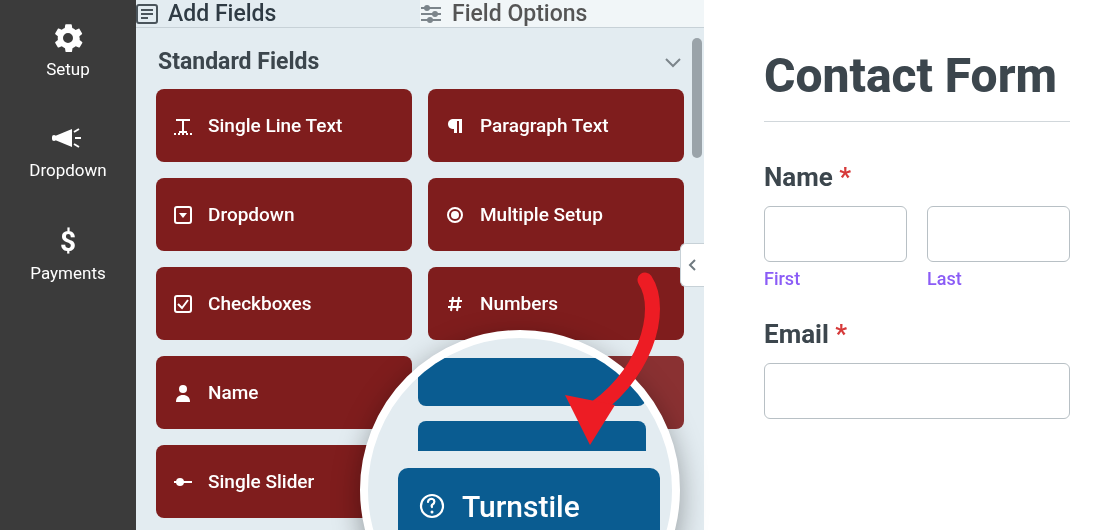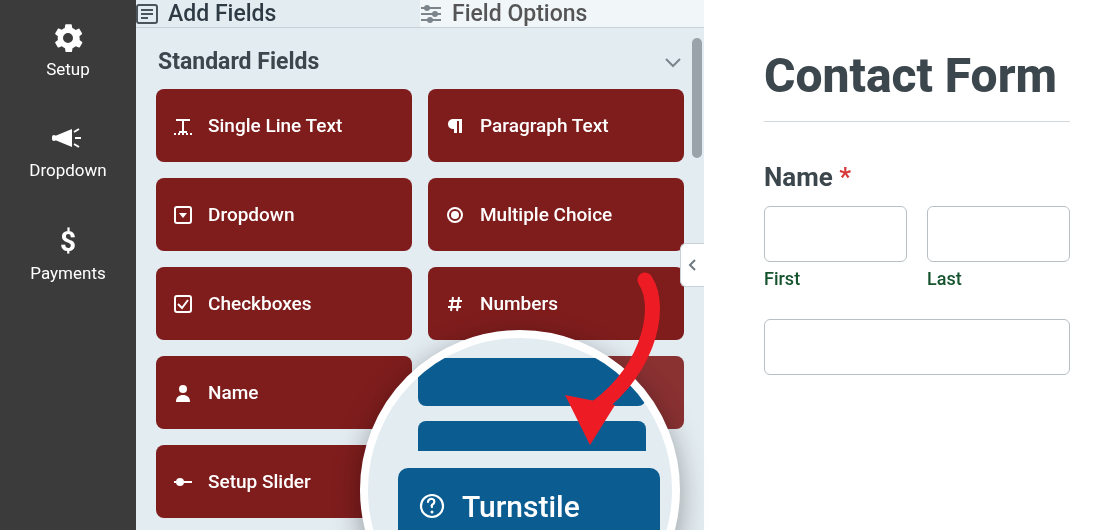--- a/index.html
+++ b/index.html
@@ -34,21 +34,21 @@
   .scrollbar { position:absolute; right:2px; top:10px; width:10px; height:120px; background:#9aa3a9; border-radius:6px; }
 
   
   .preview { flex:1; background:#fff; padding:50px 46px 0 60px; position:relative; }
   .preview h1 { font-size:48px; font-weight:800; color:#3c464d; line-height:1.1; padding-bottom:18px; border-bottom:1px solid #d1d7db; margin-bottom:40px;}
   .fld-label { font-size:26px; font-weight:700; color:#3c464d; margin-bottom:14px; }
   .req { color:#d63a3a; }
   .name-row { display:flex; gap:20px; margin-bottom:22px;}
   .name-row .inp { flex:1; }
   .inp input { width:100%; height:56px; border:1px solid #b8c0c5; border-radius:6px; font-size:18px; padding:0 12px; }
-  .sub { font-size:18px; color:#14532d; margin-top:6px; font-weight:500;}
+  .sub { font-size:18px; color:#8b5cf6; margin-top:6px; font-weight:500;}
   .email-row .inp input { width:100%; }
 
   .collapse-toggle { position:absolute; right:0; top:50%; transform:translateY(-50%); background:#fff; width:24px; height:44px; border:1px solid #c7d1d7; border-right:none; border-radius:6px 0 0 6px; display:flex; align-items:center; justify-content:center; color:#6f7a80; cursor:pointer;}
 
   
   .annotation { position:absolute; left:360px; top:330px; width:360px; height:260px; pointer-events:none; }
   .magnifier { position:absolute; left:0; top:0; width:320px; height:320px; border-radius:50%; background:#e3ecf1; border:8px solid #fff; box-shadow:0 8px 28px rgba(0,0,0,0.35); display:flex; align-items:center; justify-content:center; overflow:hidden; }
   .turnstile-btn { background:#0a5c91; color:#fff; border-radius:10px; height:76px; width:262px; display:flex; align-items:center; gap:16px; padding:0 20px; font-size:30px; font-weight:500; }
   .turnstile-btn .ficon { width:28px; height:28px; }
   .mag-top { position:absolute; left:50px; top:20px; width:228px; height:48px; background:#0a5c91; border-radius:0 0 8px 8px; }
@@ -159,21 +159,21 @@
             </span>
           <span>Dropdown</span>
         </div>
         <div class="field-btn">
           <span class="ficon">
               <svg width="18" height="18" viewBox="0 0 18 18" fill="none" stroke="#fff" stroke-width="2">
                 <circle cx="9" cy="9" r="7"></circle>
                 <circle cx="9" cy="9" r="3" fill="#fff"></circle>
               </svg>
             </span>
-          <span>Multiple Choice</span>
+          <span>Multiple Setup</span>
         </div>
         <div class="field-btn">
           <span class="ficon">
               <svg width="18" height="18" viewBox="0 0 18 18" fill="none" stroke="#fff" stroke-width="2">
                 <rect x="1" y="1" width="16" height="16" rx="2"></rect>
                 <polyline points="4,9 8,13 14,5"></polyline>
               </svg>
             </span>
           <span>Checkboxes</span>
         </div>
@@ -201,21 +201,21 @@
           <span class="ficon"></span>
           <span></span>
         </div>
         <div class="field-btn">
           <span class="ficon">
               <svg width="20" height="14" viewBox="0 0 20 14" fill="none" stroke="#fff" stroke-width="2">
                 <line x1="1" y1="7" x2="19" y2="7"></line>
                 <circle cx="7" cy="7" r="3" fill="#fff"></circle>
               </svg>
             </span>
-          <span>Setup Slider</span>
+          <span>Single Slider</span>
         </div>
       </div>
       <div class="scrollbar"></div>
     </div>
 
     <div class="collapse-toggle">
       <svg width="10" height="14" viewBox="0 0 10 14" fill="none" stroke="#6f7a80" stroke-width="2">
           <polyline points="7,2 2,7 7,12"></polyline>
         </svg>
     </div>
@@ -235,20 +235,24 @@
           <div class="sub">First</div>
         </div>
         <div class="inp">
           <input type="text" style="">
           <div class="sub">Last</div>
         </div>
       </div>
     </div>
 
     <div style="margin-top:30px;">
+      <div class="fld-label">
+        <span>Email</span>
+        <span class="req">*</span>
+      </div>
       <div class="email-row">
         <div class="inp"><input type="text" style=""></div>
       </div>
     </div>
   </div>
 
 </div>
 
 <div class="annotation">
   <div class="magnifier">

